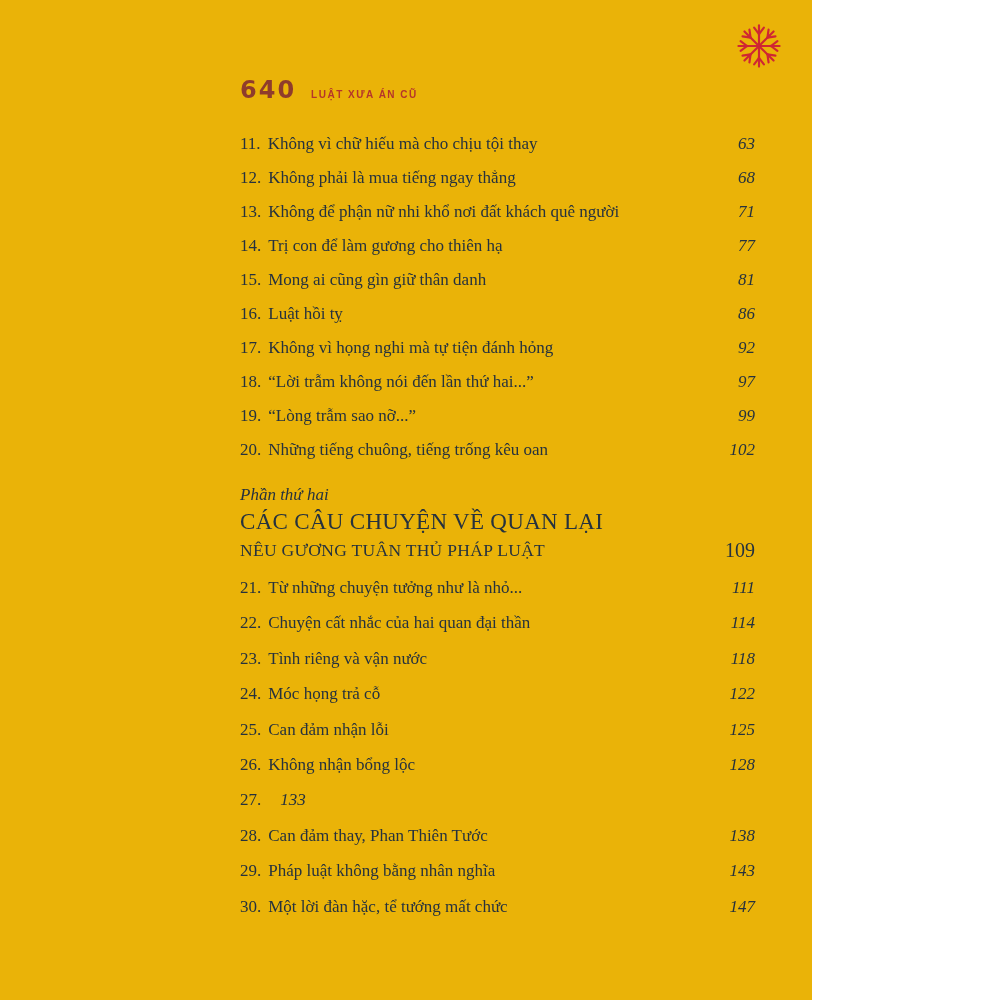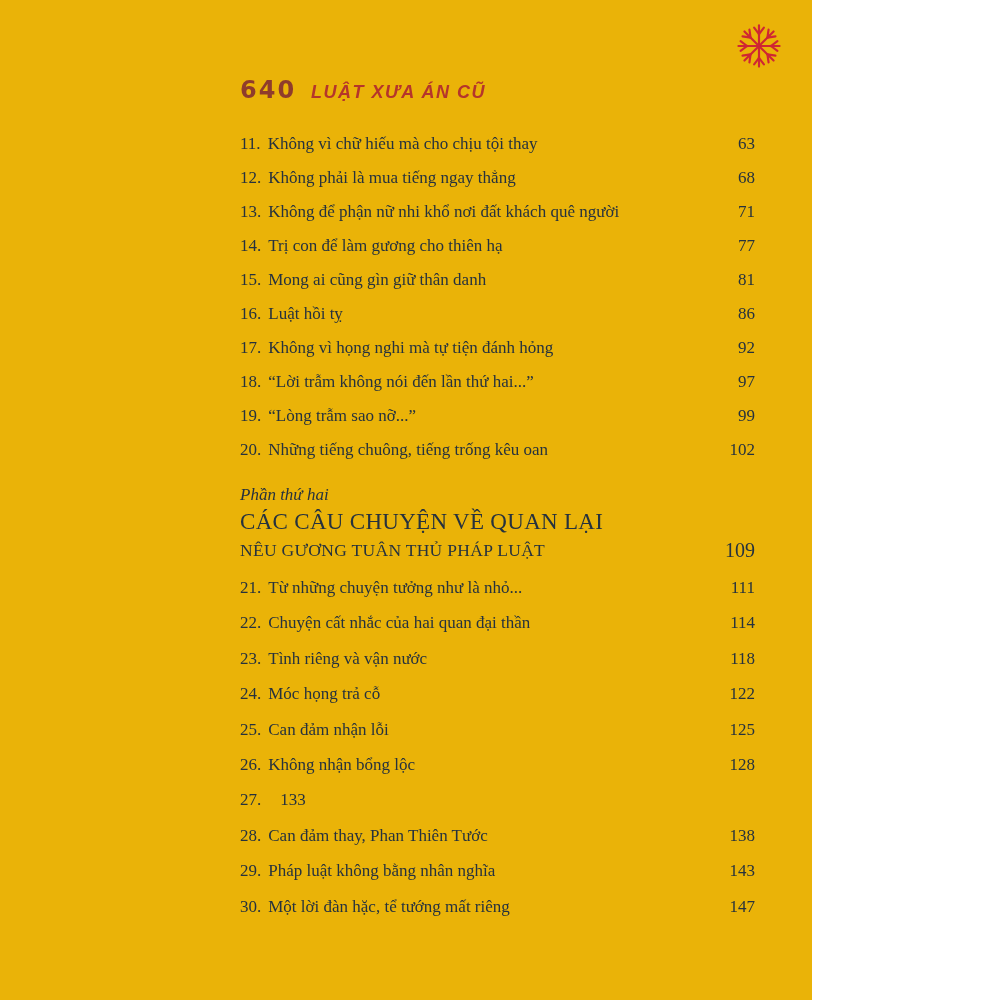--- a/index.html
+++ b/index.html
@@ -29,22 +29,21 @@
   .folio {
     font-family: "DejaVu Sans", sans-serif;
     font-weight: bold;
     font-size: 24px;
     letter-spacing: 2px;
     color: #8f3c2c;
   }
   .book-title {
     font-family: "Liberation Sans", sans-serif;
     font-weight: bold;
-    font-style: italic;
-    font-size: 18px;
+    font-size: 10px;
     letter-spacing: 1.5px;
     color: #b5352b;
   }
 
   
   .logo {
     position: absolute;
     left: 733px;
     top: 20px;
     width: 52px;
@@ -61,21 +60,21 @@
   }
   .toc-row {
     display: flex;
     align-items: flex-start;
     height: 34px;
     line-height: 22px;
   }
   .toc-row.p2 { height: 35.4px; }
   .toc-num { margin-right: 7px; white-space: nowrap; }
   .toc-title { flex: 1; }
-  .toc-page { margin-left: 12px; white-space: nowrap; }
+  .toc-page { margin-left: 12px; white-space: nowrap; font-style: italic; }
 
   
   .section {
     margin-top: 8px;
     margin-bottom: 13px;
     text-align: left;
   }
   .section-kicker {
     font-style: italic;
     font-size: 17px;
@@ -230,18 +229,18 @@
       <span class="toc-title">Can đảm thay, Phan Thiên Tước</span>
       <span class="toc-page">138</span>
     </div>
     <div class="toc-row p2">
       <span class="toc-num">29.</span>
       <span class="toc-title">Pháp luật không bằng nhân nghĩa</span>
       <span class="toc-page">143</span>
     </div>
     <div class="toc-row p2">
       <span class="toc-num">30.</span>
-      <span class="toc-title">Một lời đàn hặc, tể tướng mất riêng</span>
+      <span class="toc-title">Một lời đàn hặc, tể tướng mất chức</span>
       <span class="toc-page">147</span>
     </div>
 
   </main>
 </div>
 
 </body></html>

